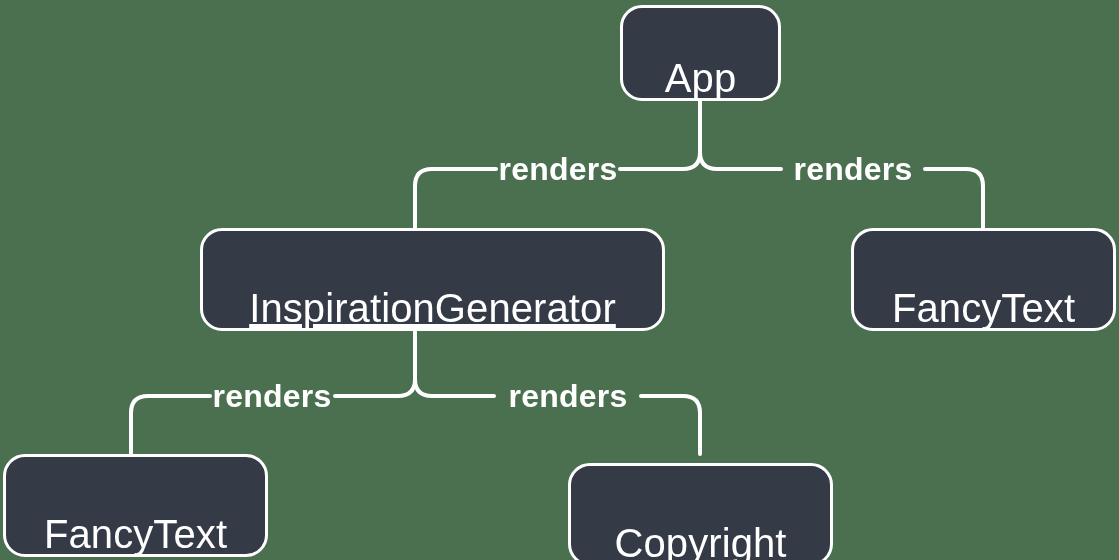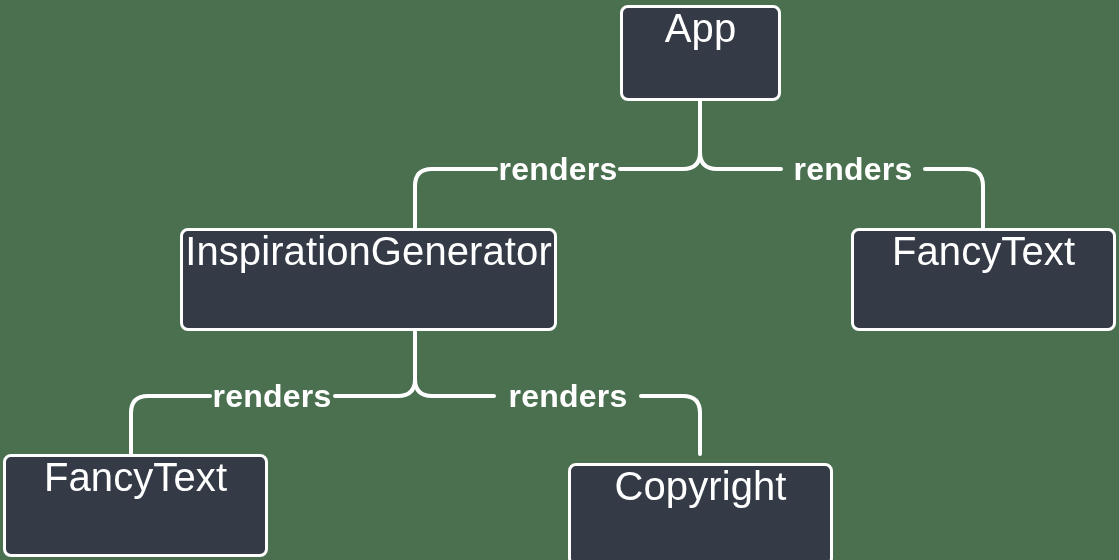--- a/index.html
+++ b/index.html
@@ -32,23 +32,23 @@
     stroke: #ffffff;
     stroke-width: 4;
     stroke-linecap: round;
     stroke-linejoin: round;
   }
   .node-box {
     position: absolute;
     box-sizing: border-box;
     background: #343a46;
     border: 3px solid #ffffff;
-    border-radius: 8px;
+    border-radius: 22px;
     display: flex;
-    align-items: flex-start;
+    align-items: flex-end;
     justify-content: center;
     color: #ffffff;
   }
   .node-label {
     color: #ffffff;
     font-size: 40px;
     font-weight: 400;
     letter-spacing: 0.1px;
     white-space: nowrap;
     line-height: 1;
@@ -82,21 +82,21 @@
       <div class="edge-label" style="left: 558px; top: 169px; color: rgb(255, 255, 255);">renders</div>
       <div class="edge-label" style="left: 853px; top: 169px; color: rgb(255, 255, 255);">renders</div>
       <div class="edge-label" style="left: 272px; top: 396px; color: rgb(255, 255, 255);">renders</div>
       <div class="edge-label" style="left: 568px; top: 396px; color: rgb(255, 255, 255);">renders</div>
     </div>
 
   <div id="nodes-layer">
       <div class="node-box" style="left: 620px; top: 5px; width: 161px; height: 96px; background: rgb(52, 58, 70); border-color: rgb(255, 255, 255);">
         <span class="node-label" style="color: rgb(255, 255, 255);">App</span>
       </div>
-      <div class="node-box" style="left: 180px; top: 228px; width: 377px; height: 103px; background: rgb(52, 58, 70); border-color: rgb(255, 255, 255);">
+      <div class="node-box" style="left: 200px; top: 228px; width: 465px; height: 103px; background: rgb(52, 58, 70); border-color: rgb(255, 255, 255); text-decoration: underline;">
         <span class="node-label" style="color: rgb(255, 255, 255);">InspirationGenerator</span>
       </div>
       <div class="node-box" style="left: 851px; top: 228px; width: 265px; height: 103px; background: rgb(52, 58, 70); border-color: rgb(255, 255, 255);">
         <span class="node-label" style="color: rgb(255, 255, 255);">FancyText</span>
       </div>
       <div class="node-box" style="left: 3px; top: 454px; width: 265px; height: 103px; background: rgb(52, 58, 70); border-color: rgb(255, 255, 255);">
         <span class="node-label" style="color: rgb(255, 255, 255);">FancyText</span>
       </div>
       <div class="node-box" style="left: 568px; top: 454px; width: 265px; height: 103px; background: rgb(52, 58, 70); border-color: rgb(255, 255, 255); margin-top: 9px;">
         <span class="node-label" style="color: rgb(255, 255, 255);">Copyright</span>

